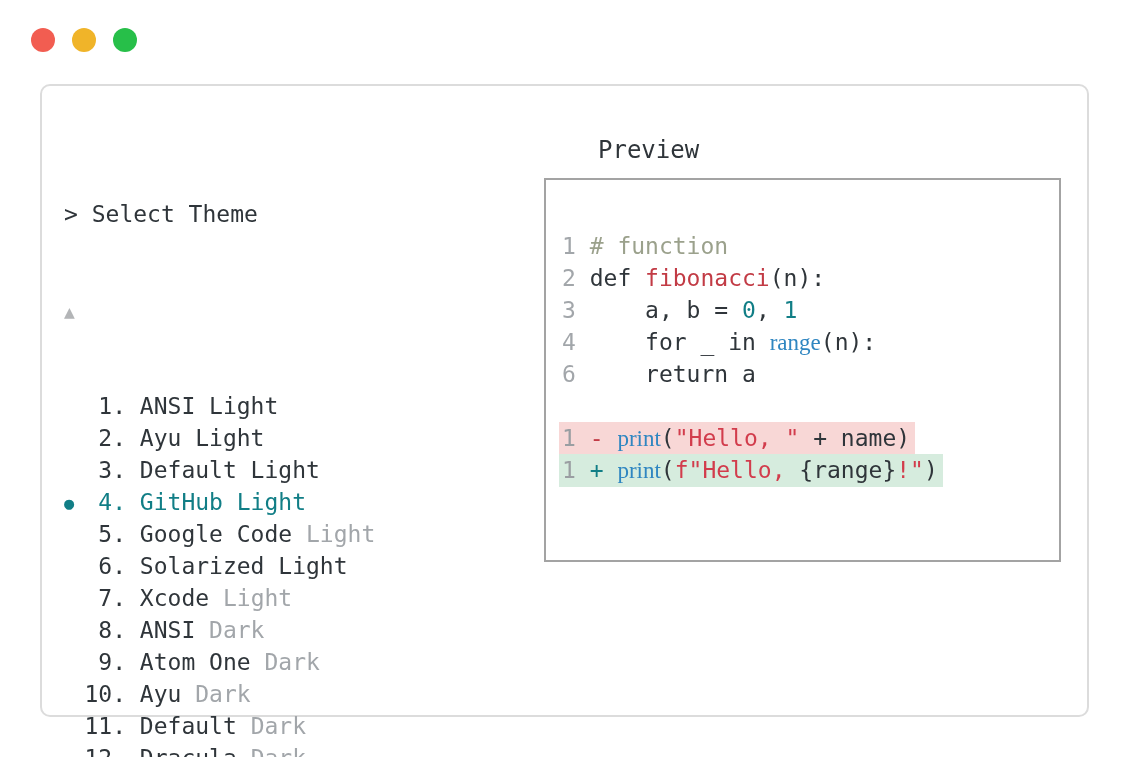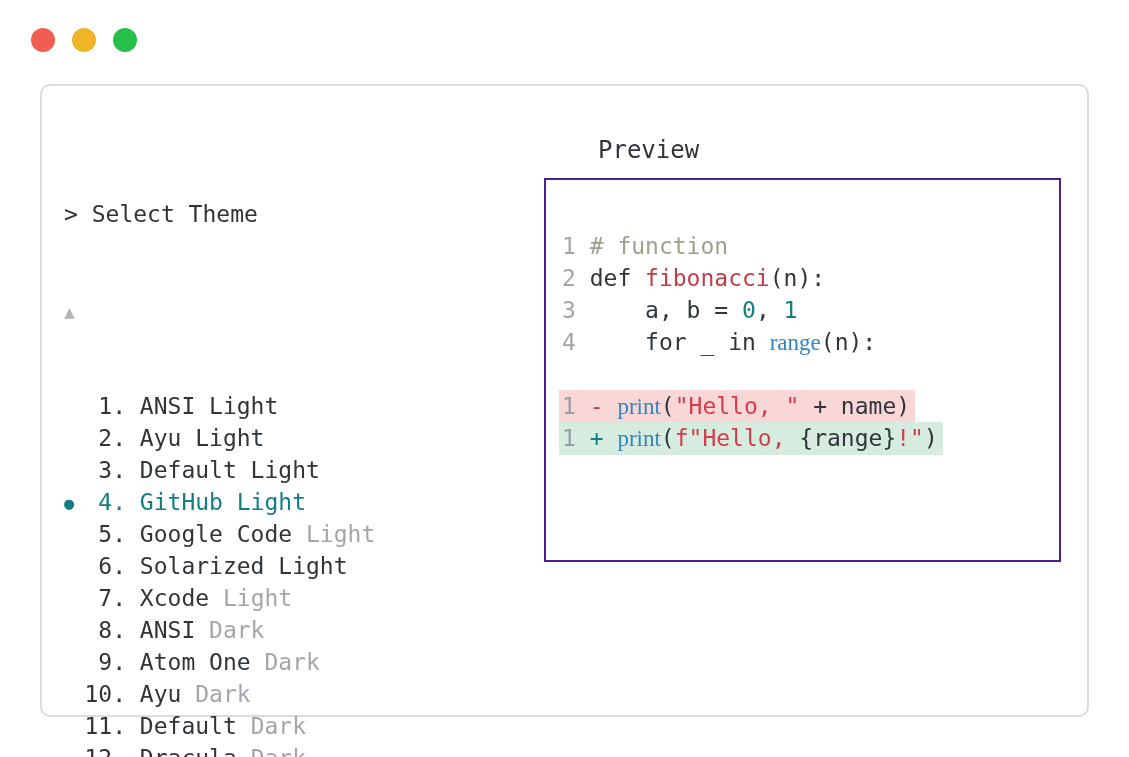--- a/index.html
+++ b/index.html
@@ -32,21 +32,21 @@
   .num{display:inline-block;width:3ch;text-align:right;}
   .gap{display:inline-block;width:1ch;}
   .item-selected{color:var(--teal);}
   .bullet{color:var(--teal);font-size:17px;vertical-align:1px;}
   .variant{color:var(--muted);margin-top:48px;}
   .tri-up{color:#b3b5b7;font-size:18px;}
 
   .preview-label{position:absolute;left:528px;top:48px;font-size:24px;line-height:32px;white-space:pre;margin-left:28px;}
   .preview-box{
     position:absolute;left:502px;top:92px;width:517px;height:384px;
-    border:2px solid #4c1d95;background:#fff;
+    border:2px solid #a3a3a3;background:#fff;
     padding:50px 0 0 16px;font-size:23px;line-height:32px;overflow:hidden;
   }
   .cl{height:32px;white-space:pre;}
   .cl .ln{display:inline-block;width:1ch;margin-right:1ch;color:var(--muted);}
   .diffwrap{display:inline-block;padding:0 5px 0 3px;margin-left:-3px;}
   .diffwrap .ln{color:#9a9ea2;}
   .removed{background:var(--removed-bg);}
   .added{background:var(--added-bg);}
 
   .tok-ink{color:var(--ink);}
@@ -79,19 +79,20 @@
   </div>
 
   <div class="preview-label">Preview</div>
 
   <div class="preview-box">
     <div id="code-lines">
         <div class="cl"><span class="ln">1</span><span class="tok-comment"># function</span></div>
         <div class="cl"><span class="ln">2</span><span class="tok-ink">def </span><span class="tok-fn">fibonacci</span><span class="tok-ink">(n):</span></div>
         <div class="cl"><span class="ln">3</span><span class="tok-ink">    a, b = </span><span class="tok-numlit">0</span><span class="tok-ink">, </span><span class="tok-numlit">1</span></div>
         <div class="cl"><span class="ln">4</span><span class="tok-ink">    for _ in </span><span class="tok-builtin">range</span><span class="tok-ink">(n):</span></div>
+        <div class="cl"><span class="ln">6</span><span class="tok-ink">    return a</span></div>
         <div class="cl"></div>
         <div class="cl"><span class="diffwrap removed"><span class="ln">1</span><span class="tok-minus">- </span><span class="tok-builtin">print</span><span class="tok-ink">(</span><span class="tok-str">"Hello, "</span><span class="tok-ink"> + name)</span></span></div>
         <div class="cl"><span class="diffwrap added"><span class="ln">1</span><span class="tok-plus">+ </span><span class="tok-builtin">print</span><span class="tok-ink">(</span><span class="tok-str">f"Hello, </span><span class="tok-ink">{range}</span><span class="tok-str">!"</span><span class="tok-ink">)</span></span></div>
       </div>
   </div>
 
 </div>
 
 </body></html>

